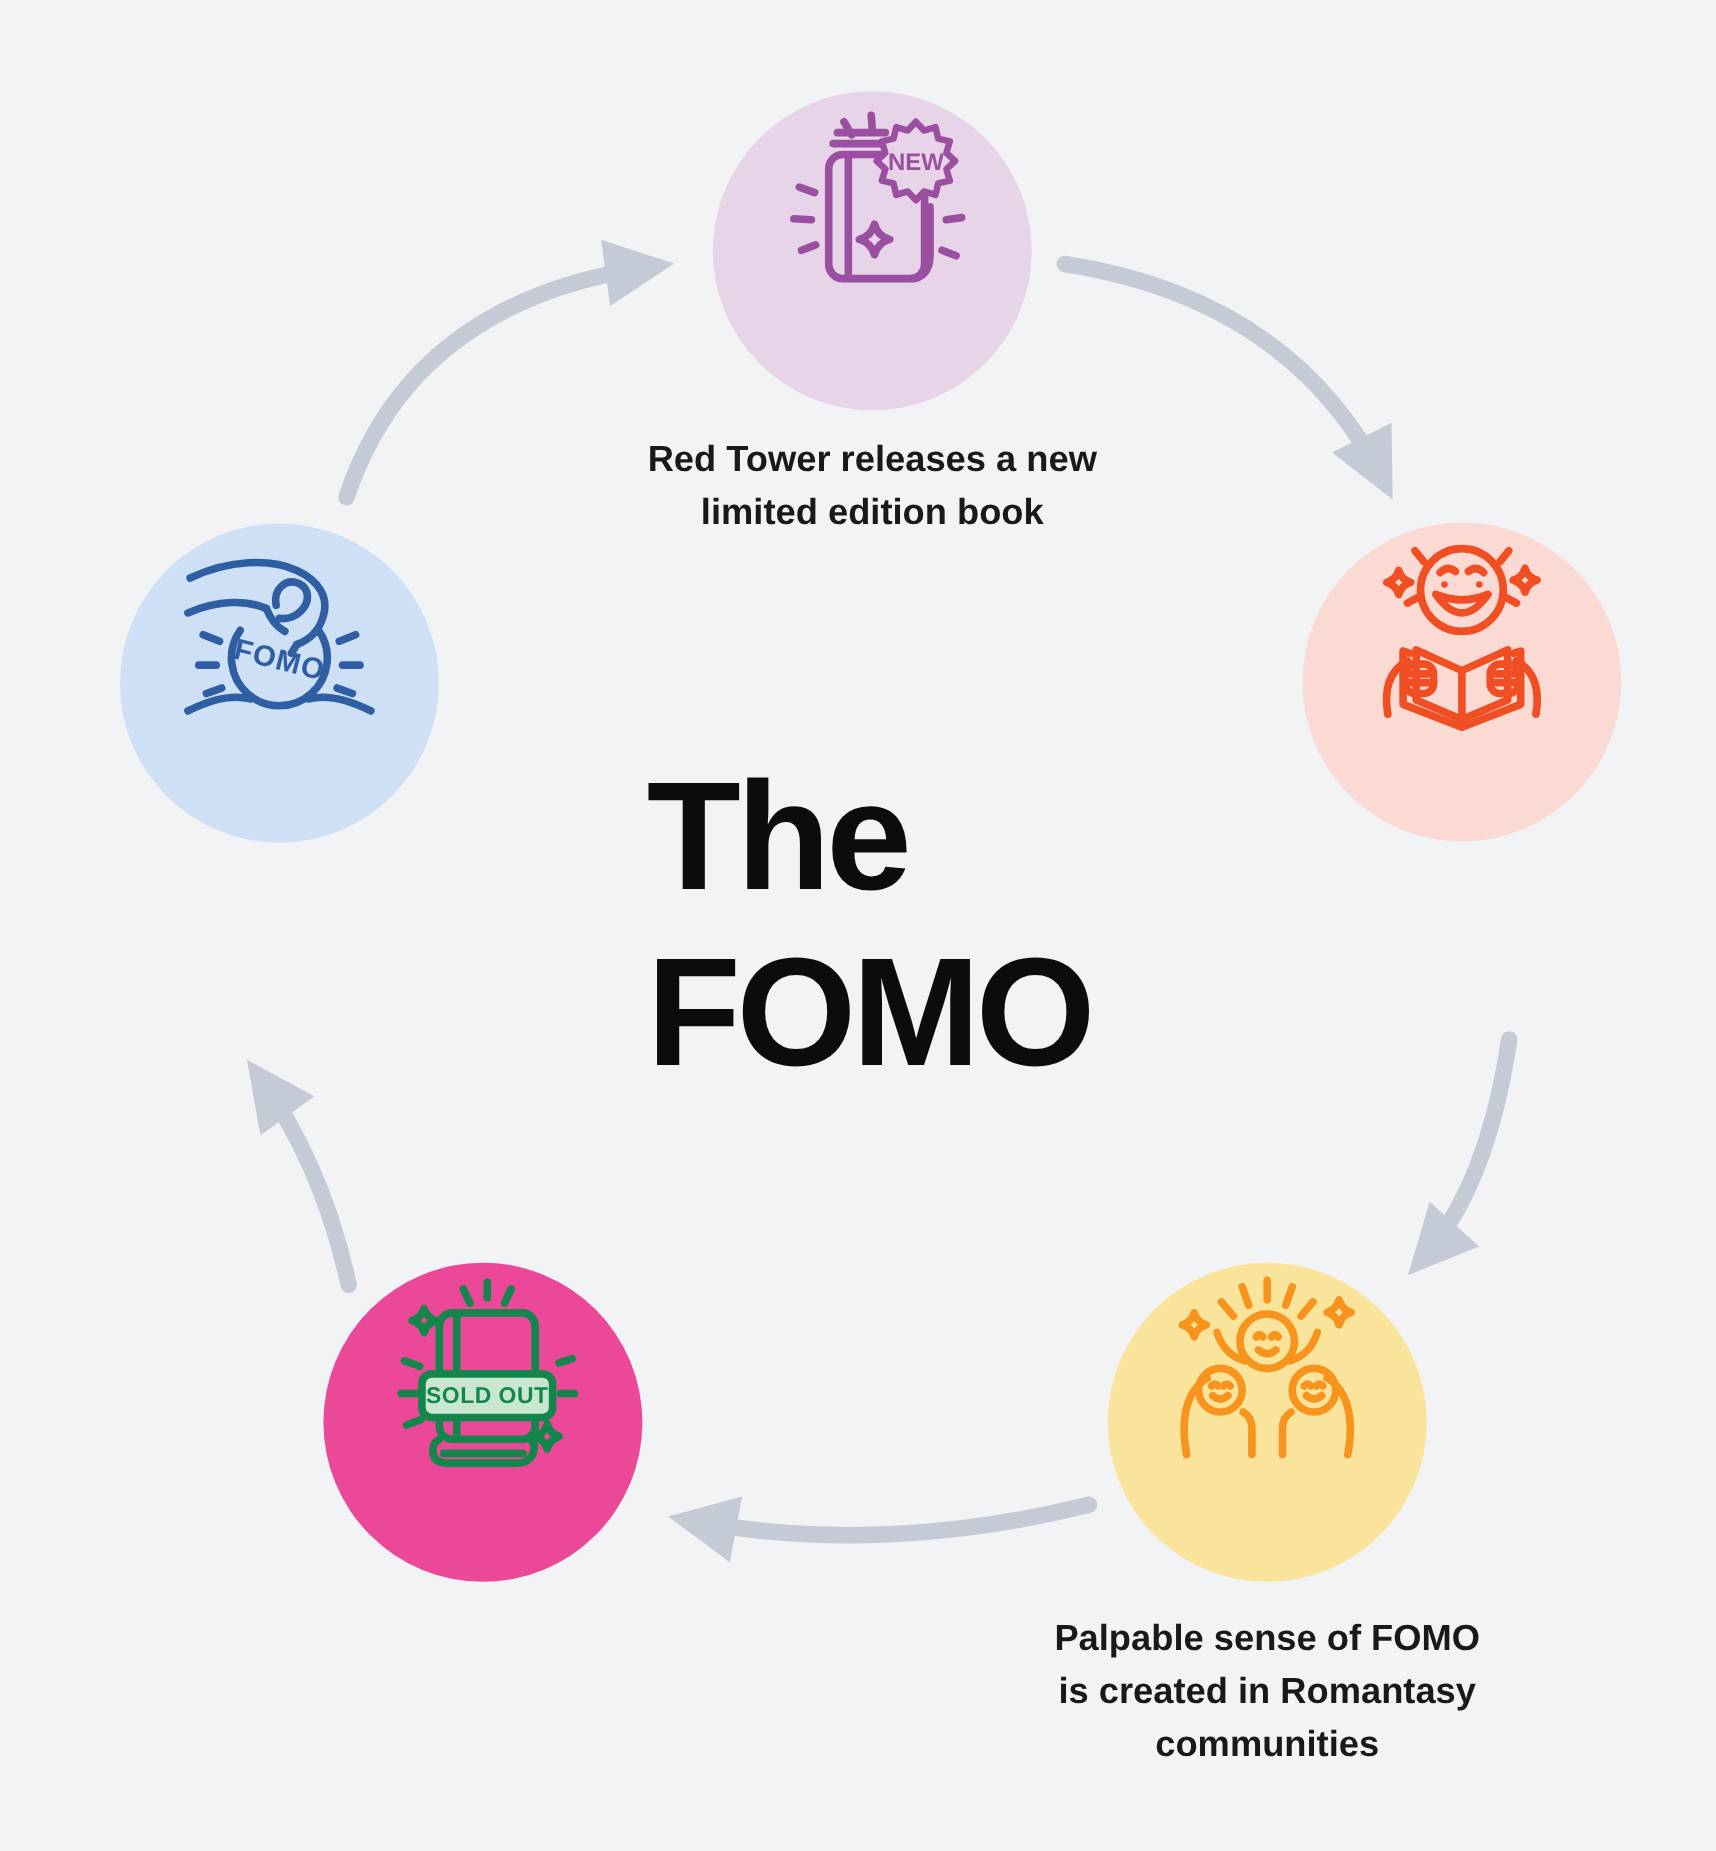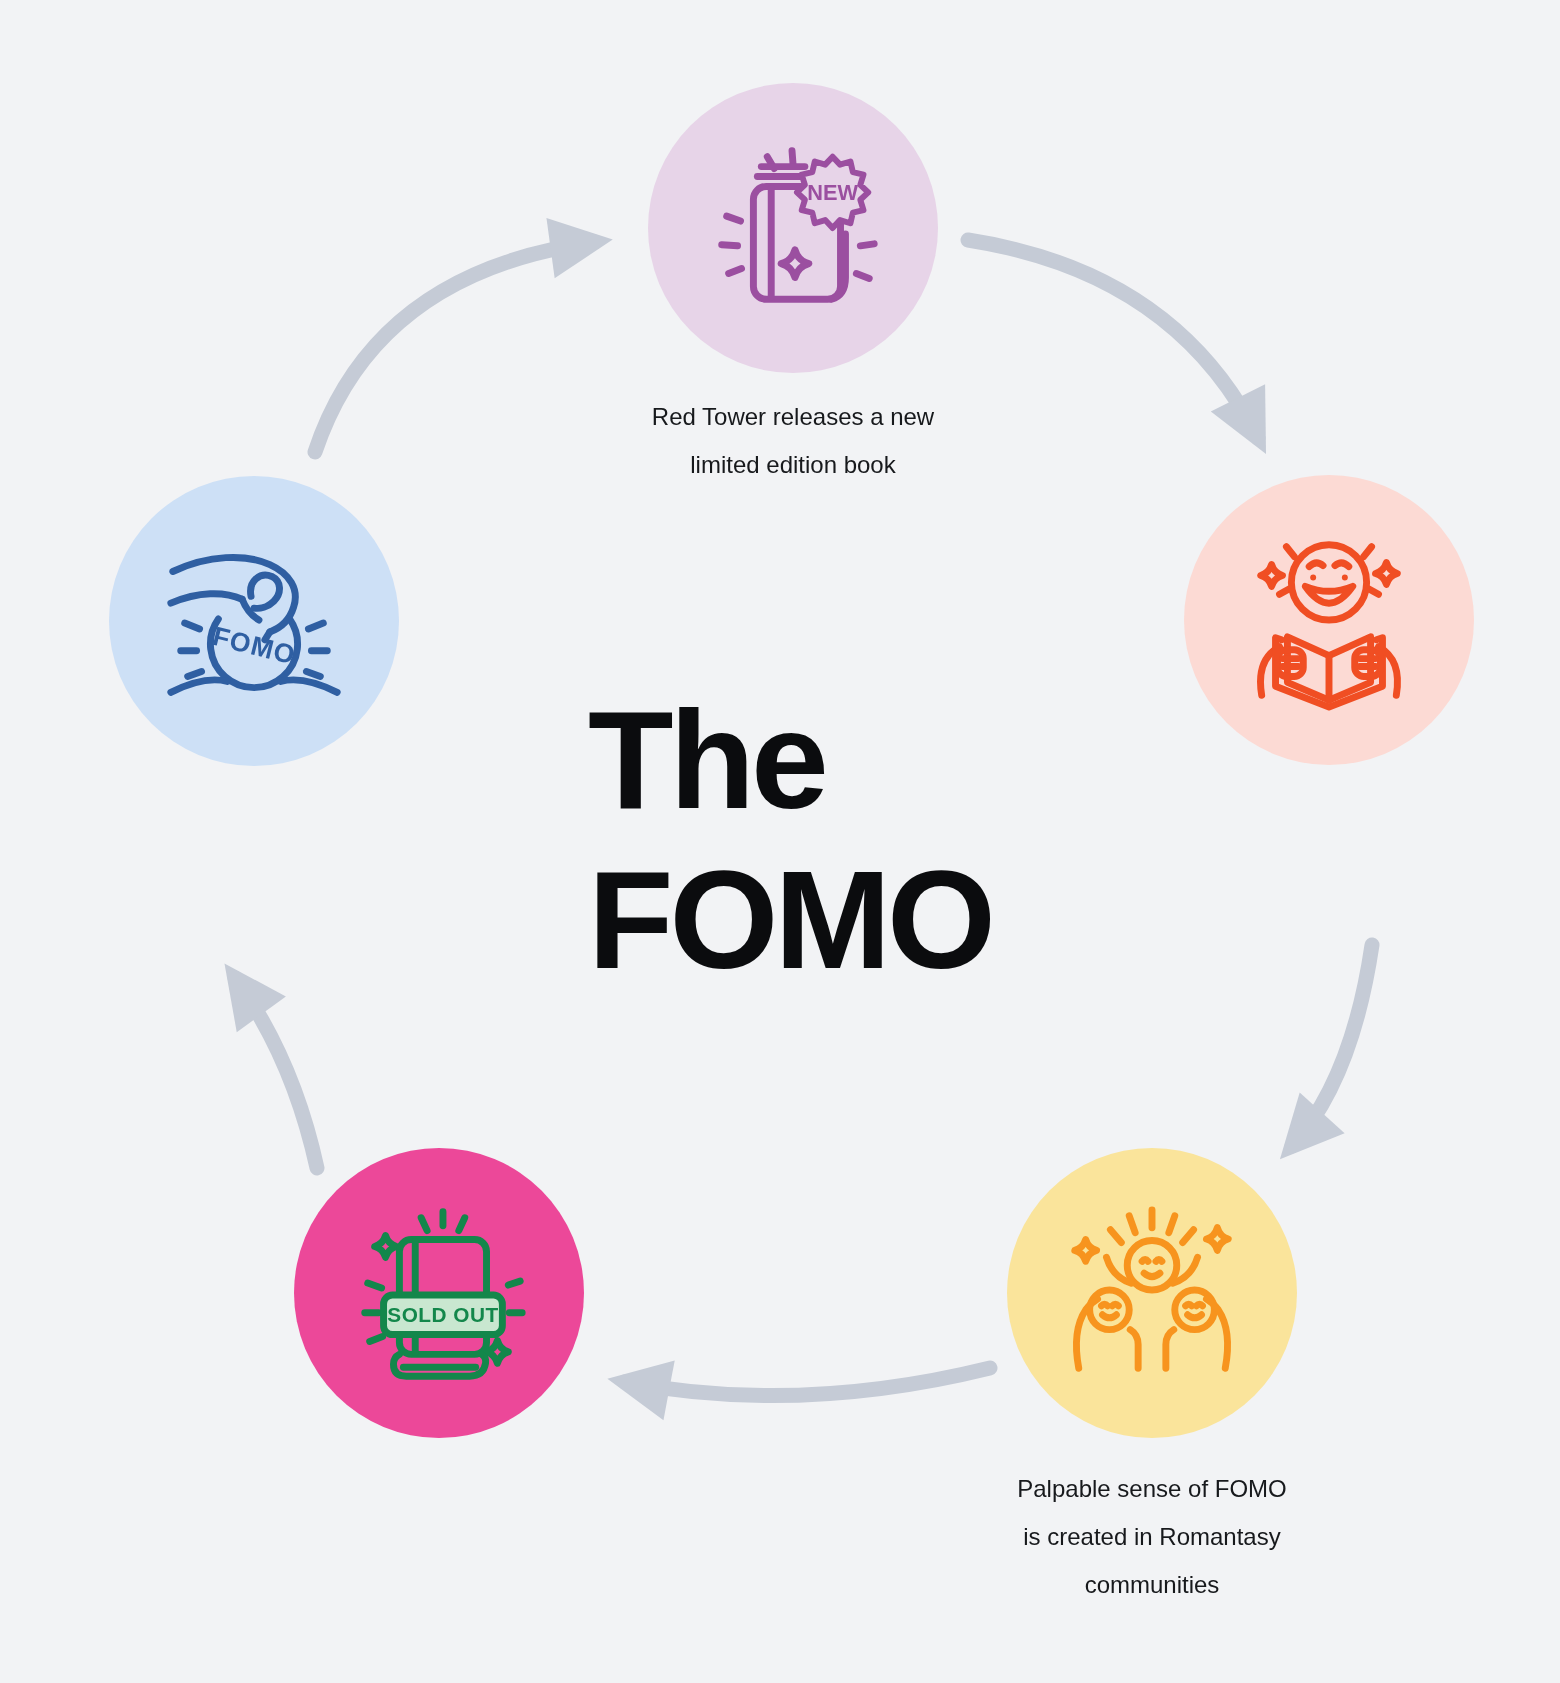--- a/index.html
+++ b/index.html
@@ -11,26 +11,26 @@
   .title{
     position:absolute;left:790px;top:840px;transform:translate(-50%,-50%);
     font-weight:bold;font-size:140px;line-height:160px;
     letter-spacing:-4px;color:#0b0c0e;white-space:nowrap;
   }
   .title span{display:block;}
 
   .node{position:absolute;width:290px;}
   .circle{
     width:290px;height:290px;border-radius:50%;
-    display:flex;align-items:center;justify-content:center;text-decoration:underline;
+    display:flex;align-items:flex-start;justify-content:center;text-decoration:underline;
   }
   .label{
     position:absolute;left:50%;transform:translateX(-50%);
     margin:0;text-align:center;white-space:pre-line;
-    font-size:24px;line-height:48px;color:#17191c;
+    font-size:33px;line-height:48px;color:#17191c;font-weight:bold;
   }
 
   .node-release{left:648px;top:83px;}
   .node-release .circle{background:#e7d4e8;}
   .node-release .label{top:310px;width:560px;}
 
   .node-excited{left:1184px;top:475px;}
   .node-excited .circle{background:#fcdad4;}
   .node-excited .label{top:320px;width:360px;}
 

